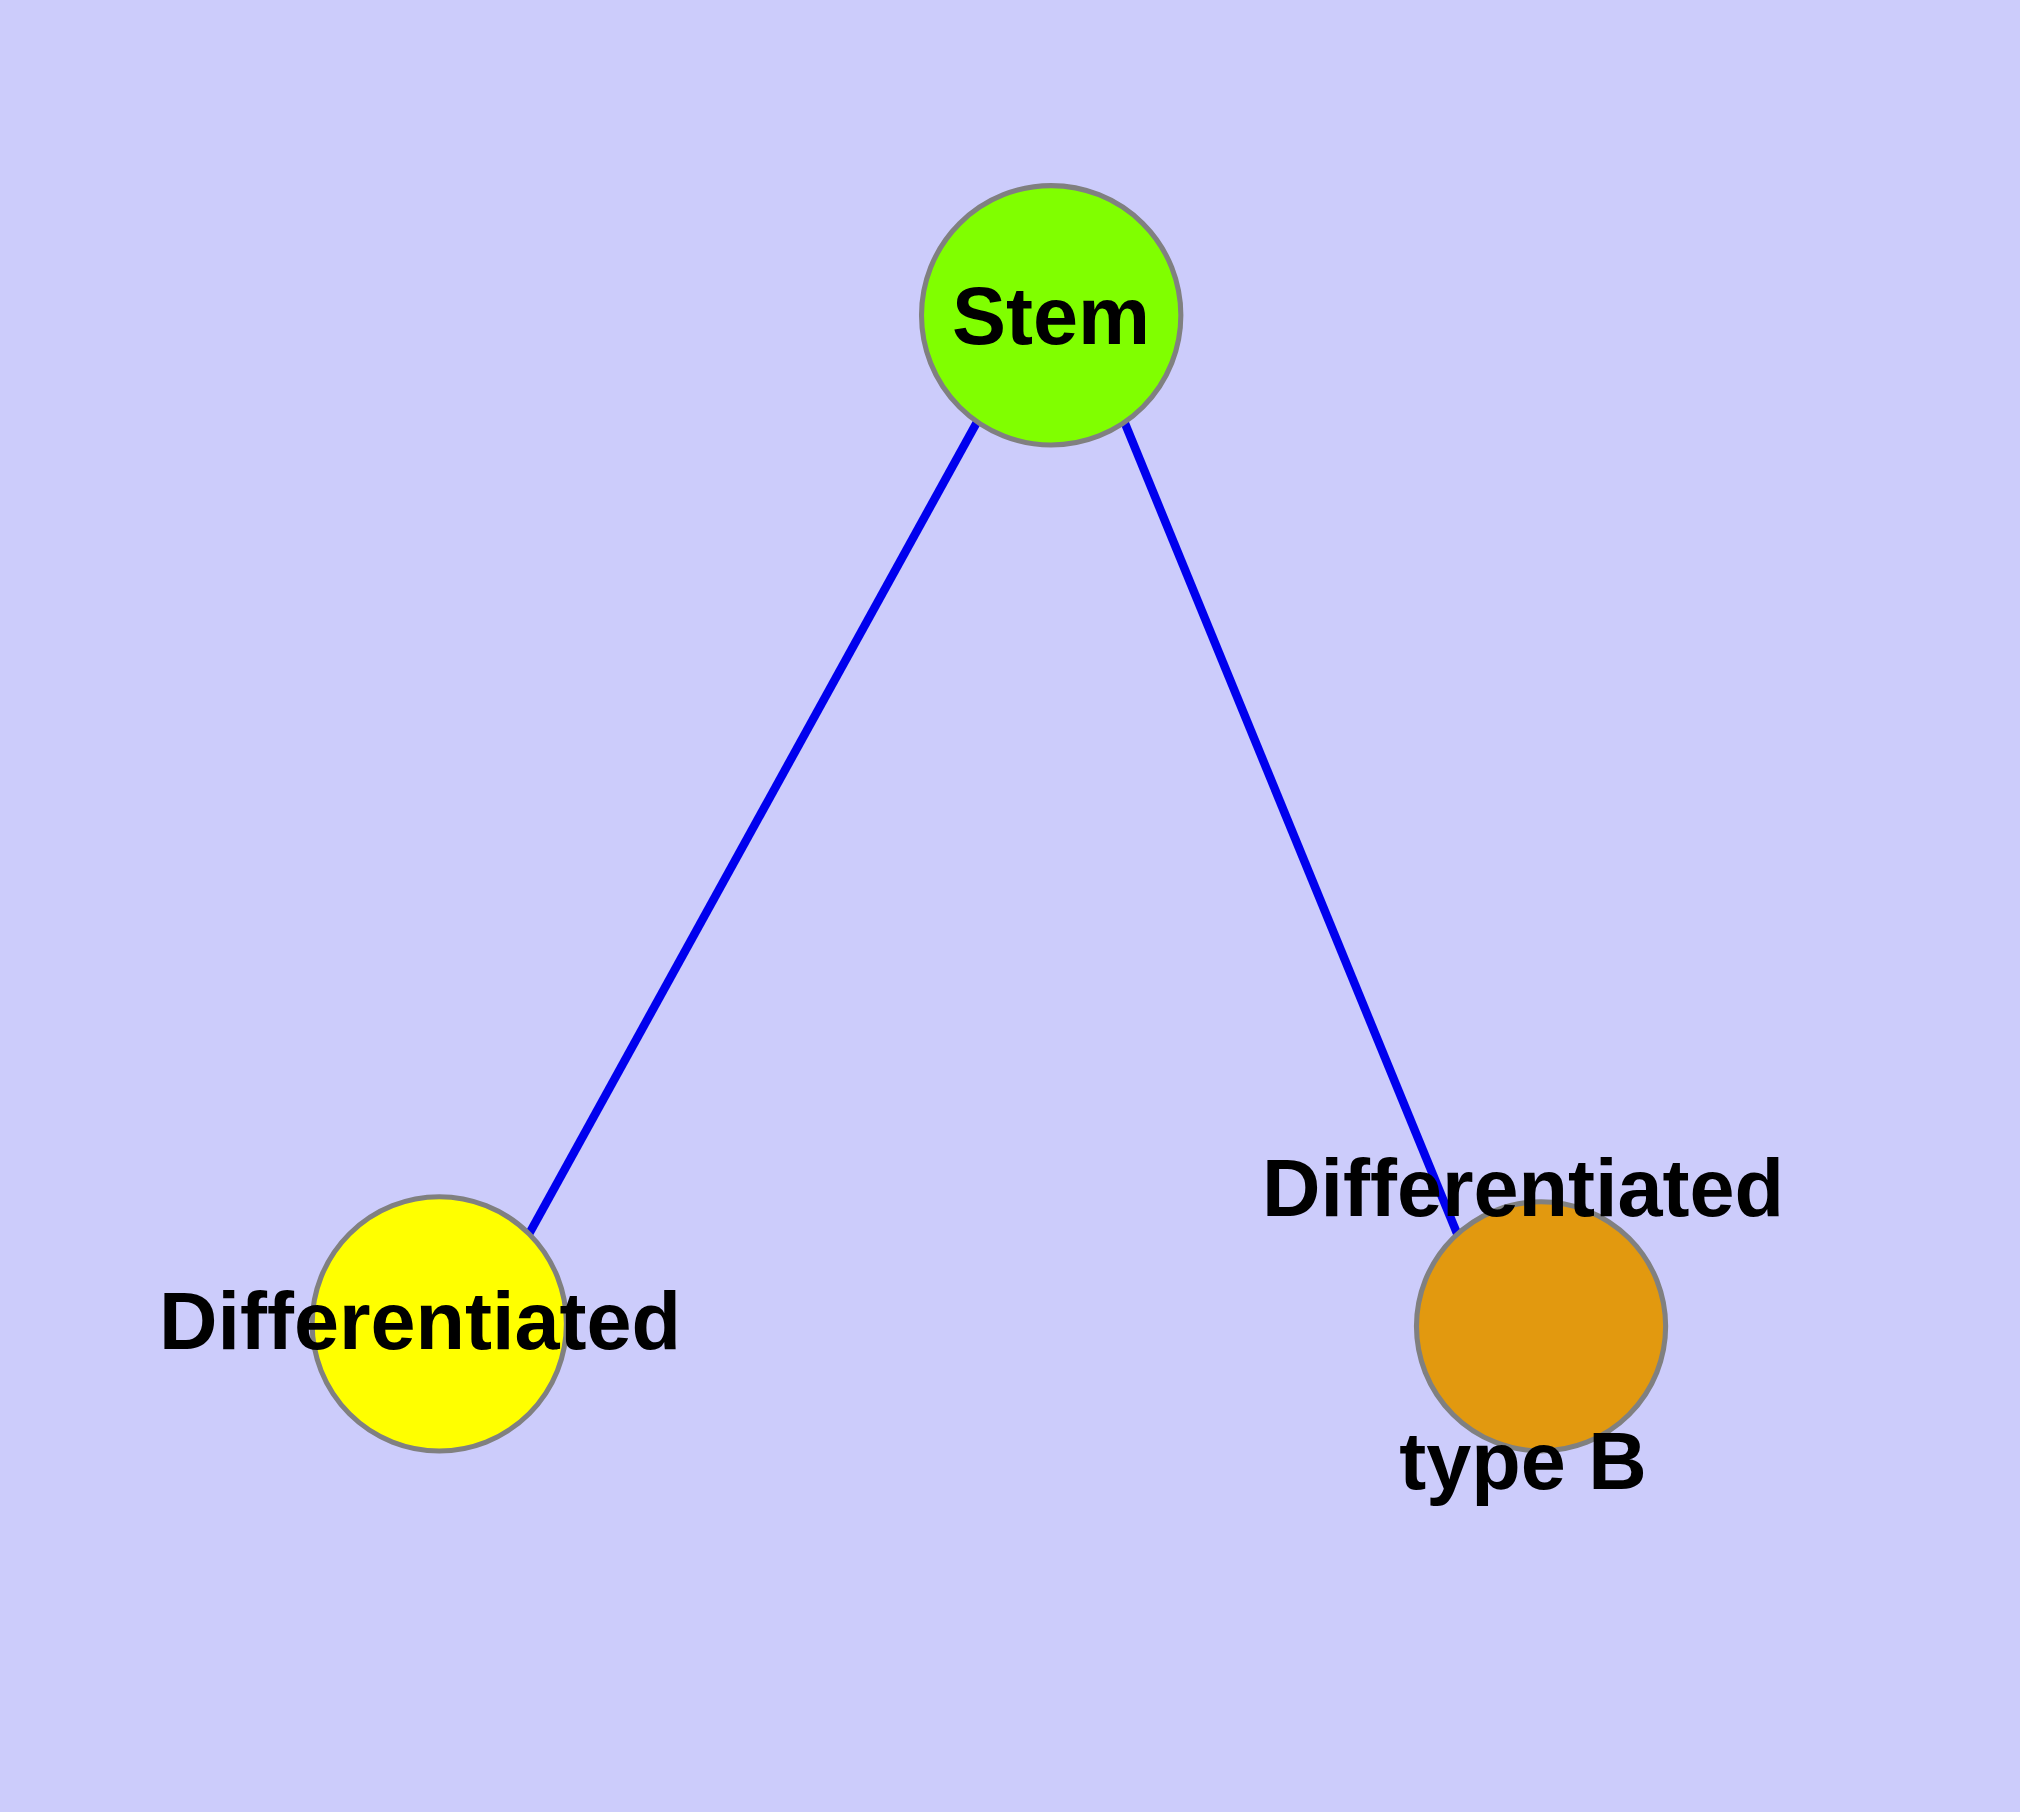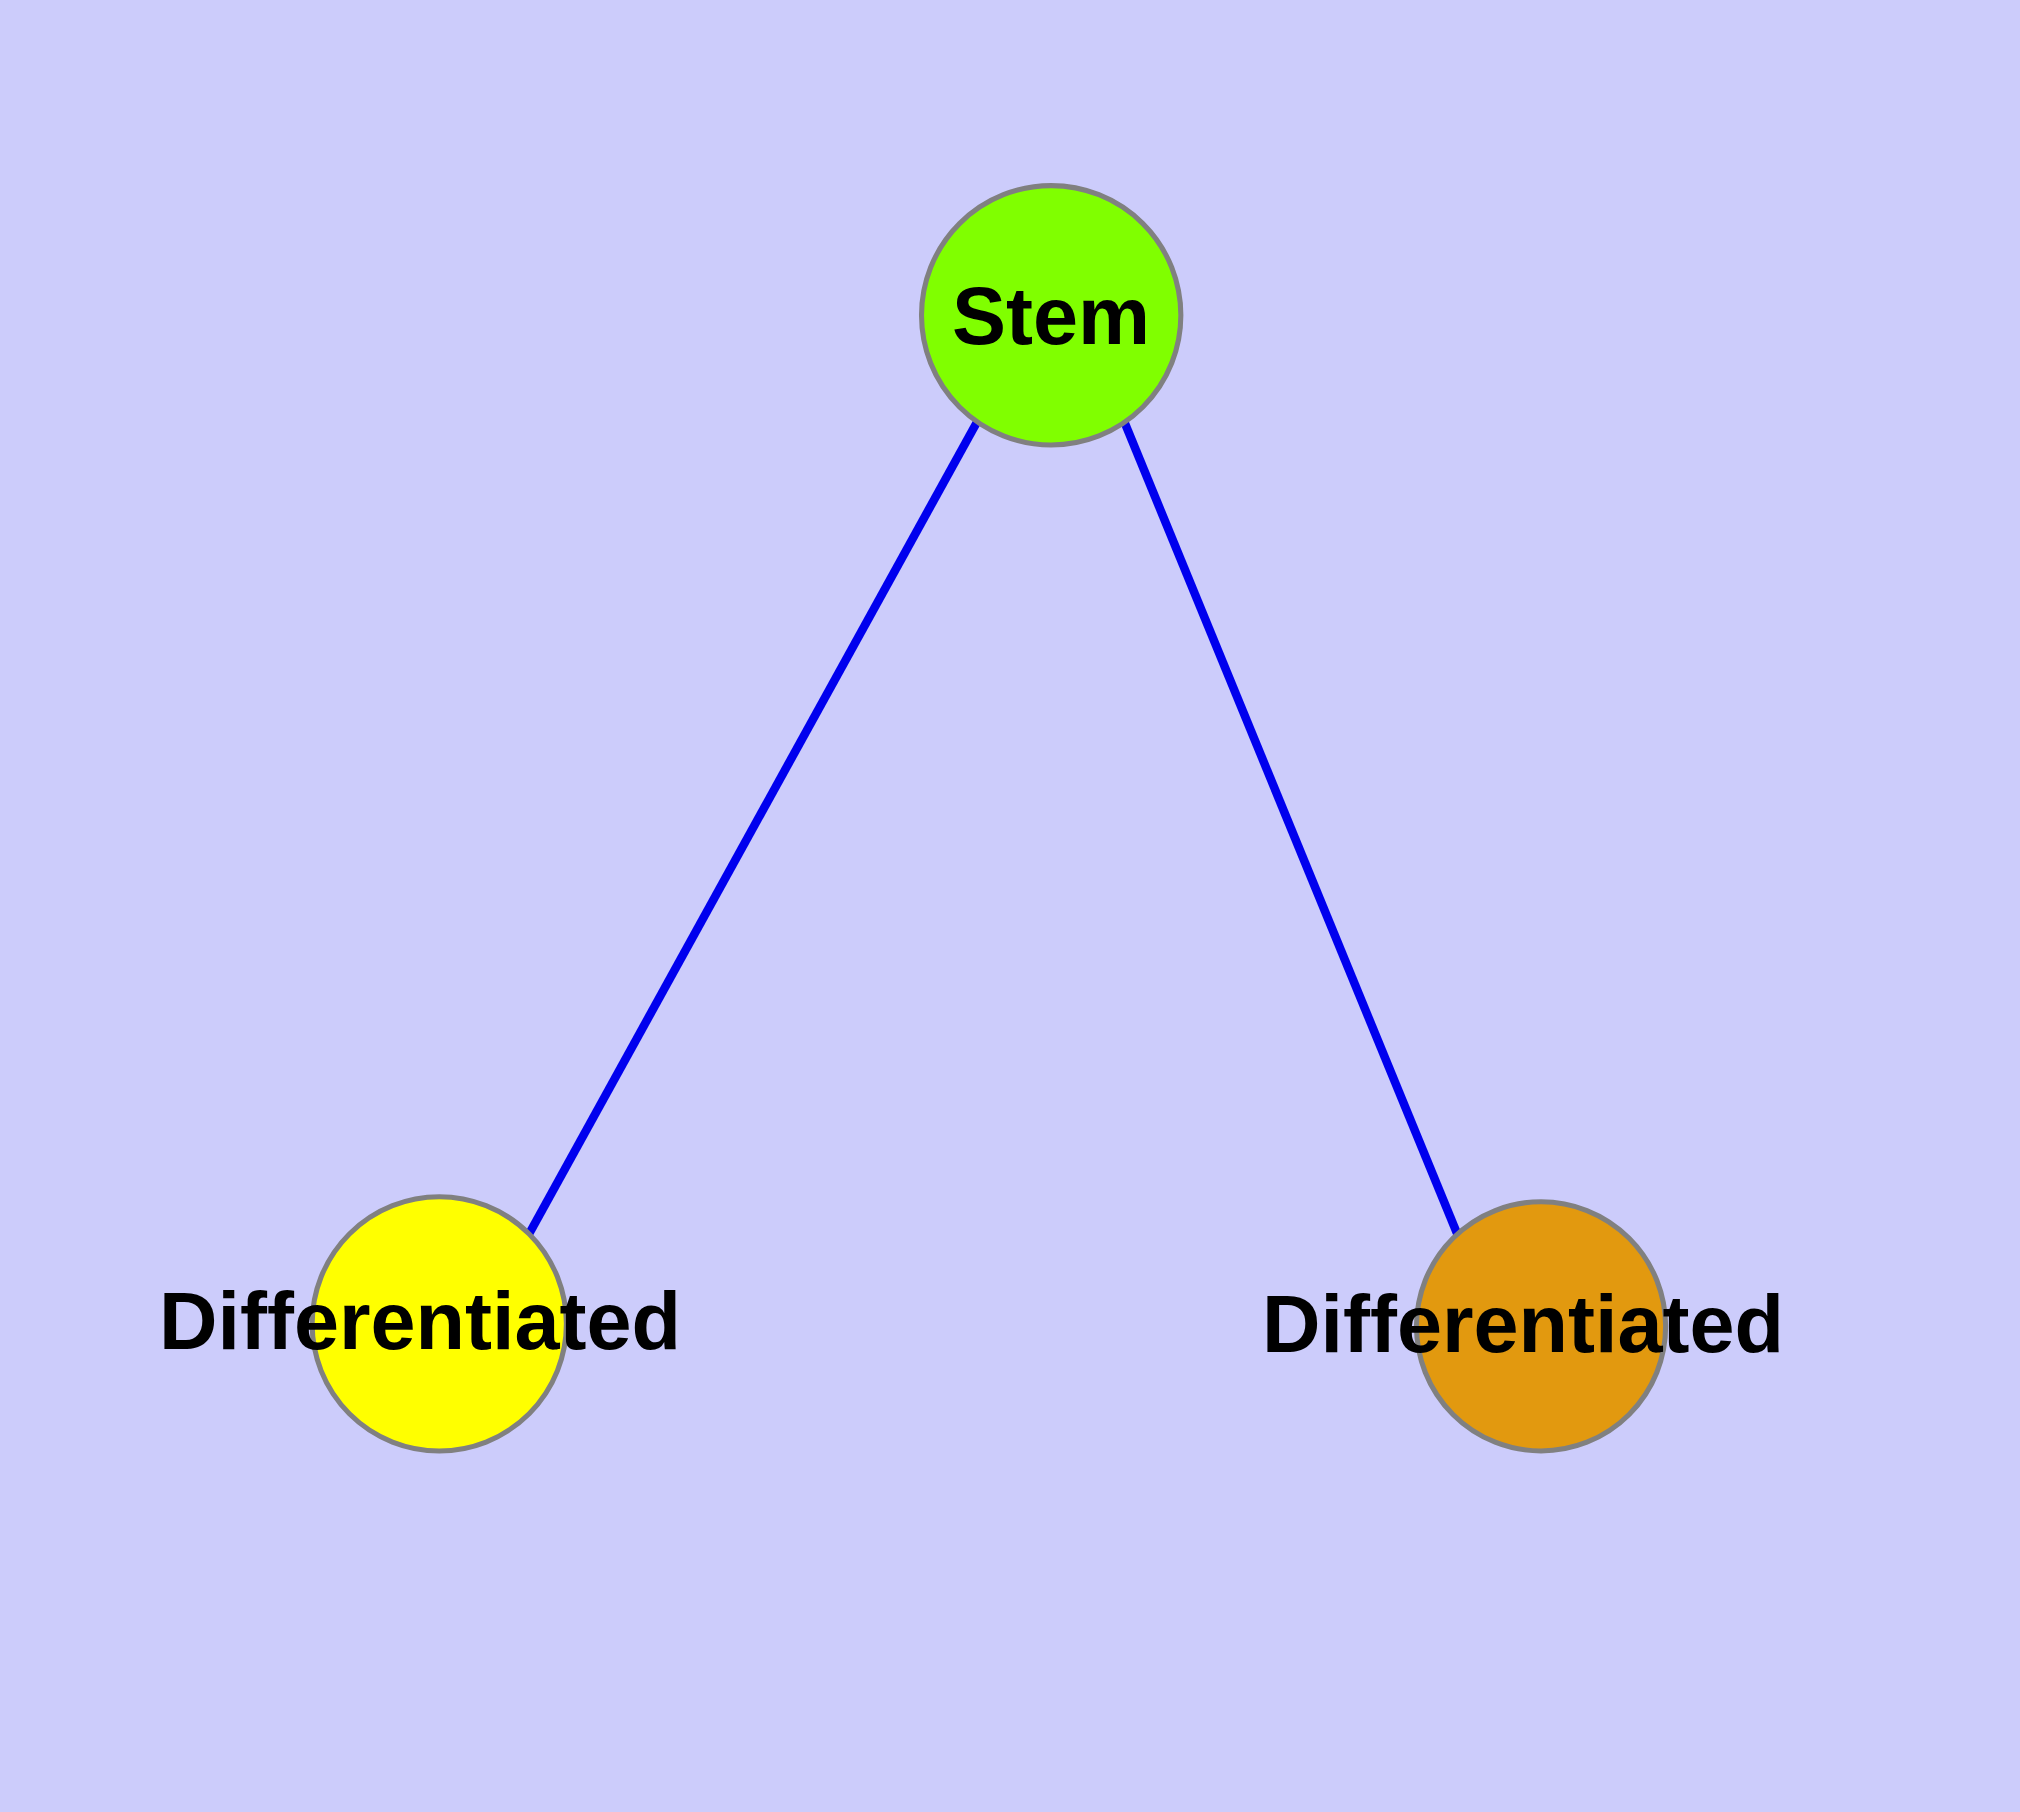--- a/index.html
+++ b/index.html
@@ -82,16 +82,17 @@
   <div class="node-label" id="label-stem" style="left: 1051px; top: 317px; color: rgb(0, 0, 0);">
     <span class="lbl-line">Stem</span>
   </div>
 
   <div class="node-label" id="label-diff-a" style="left: 420px; top: 1322px; color: rgb(0, 0, 0);">
     <span class="lbl-line">Differentiated</span>
   </div>
 
   <div class="node-label" id="label-diff-b" style="left: 1523px; top: 1325px; color: rgb(0, 0, 0);">
     <span class="lbl-line">Differentiated</span>
+    <span class="lbl-line">type B</span>
   </div>
 
 </div>
 
 
 </body></html>

